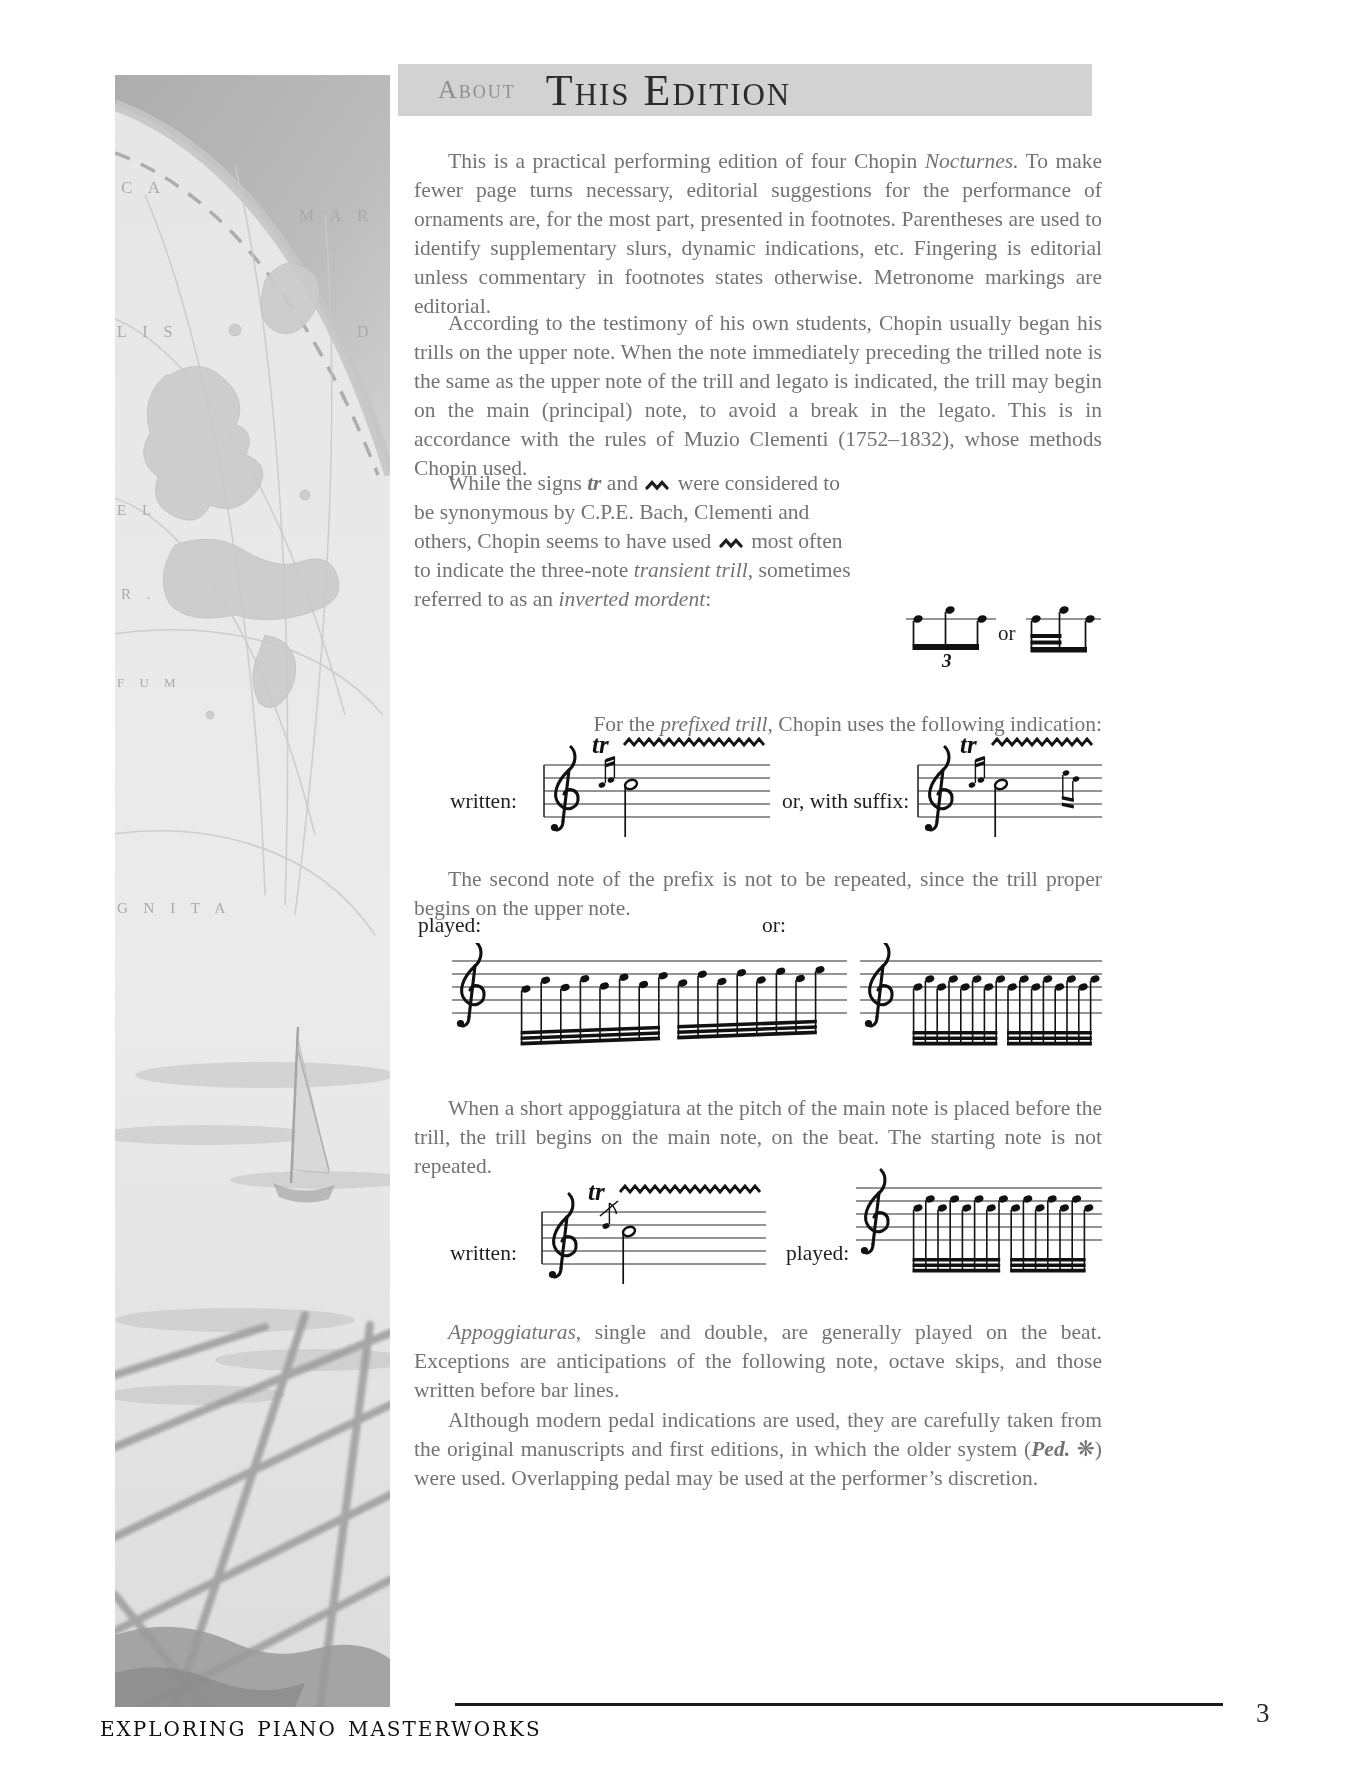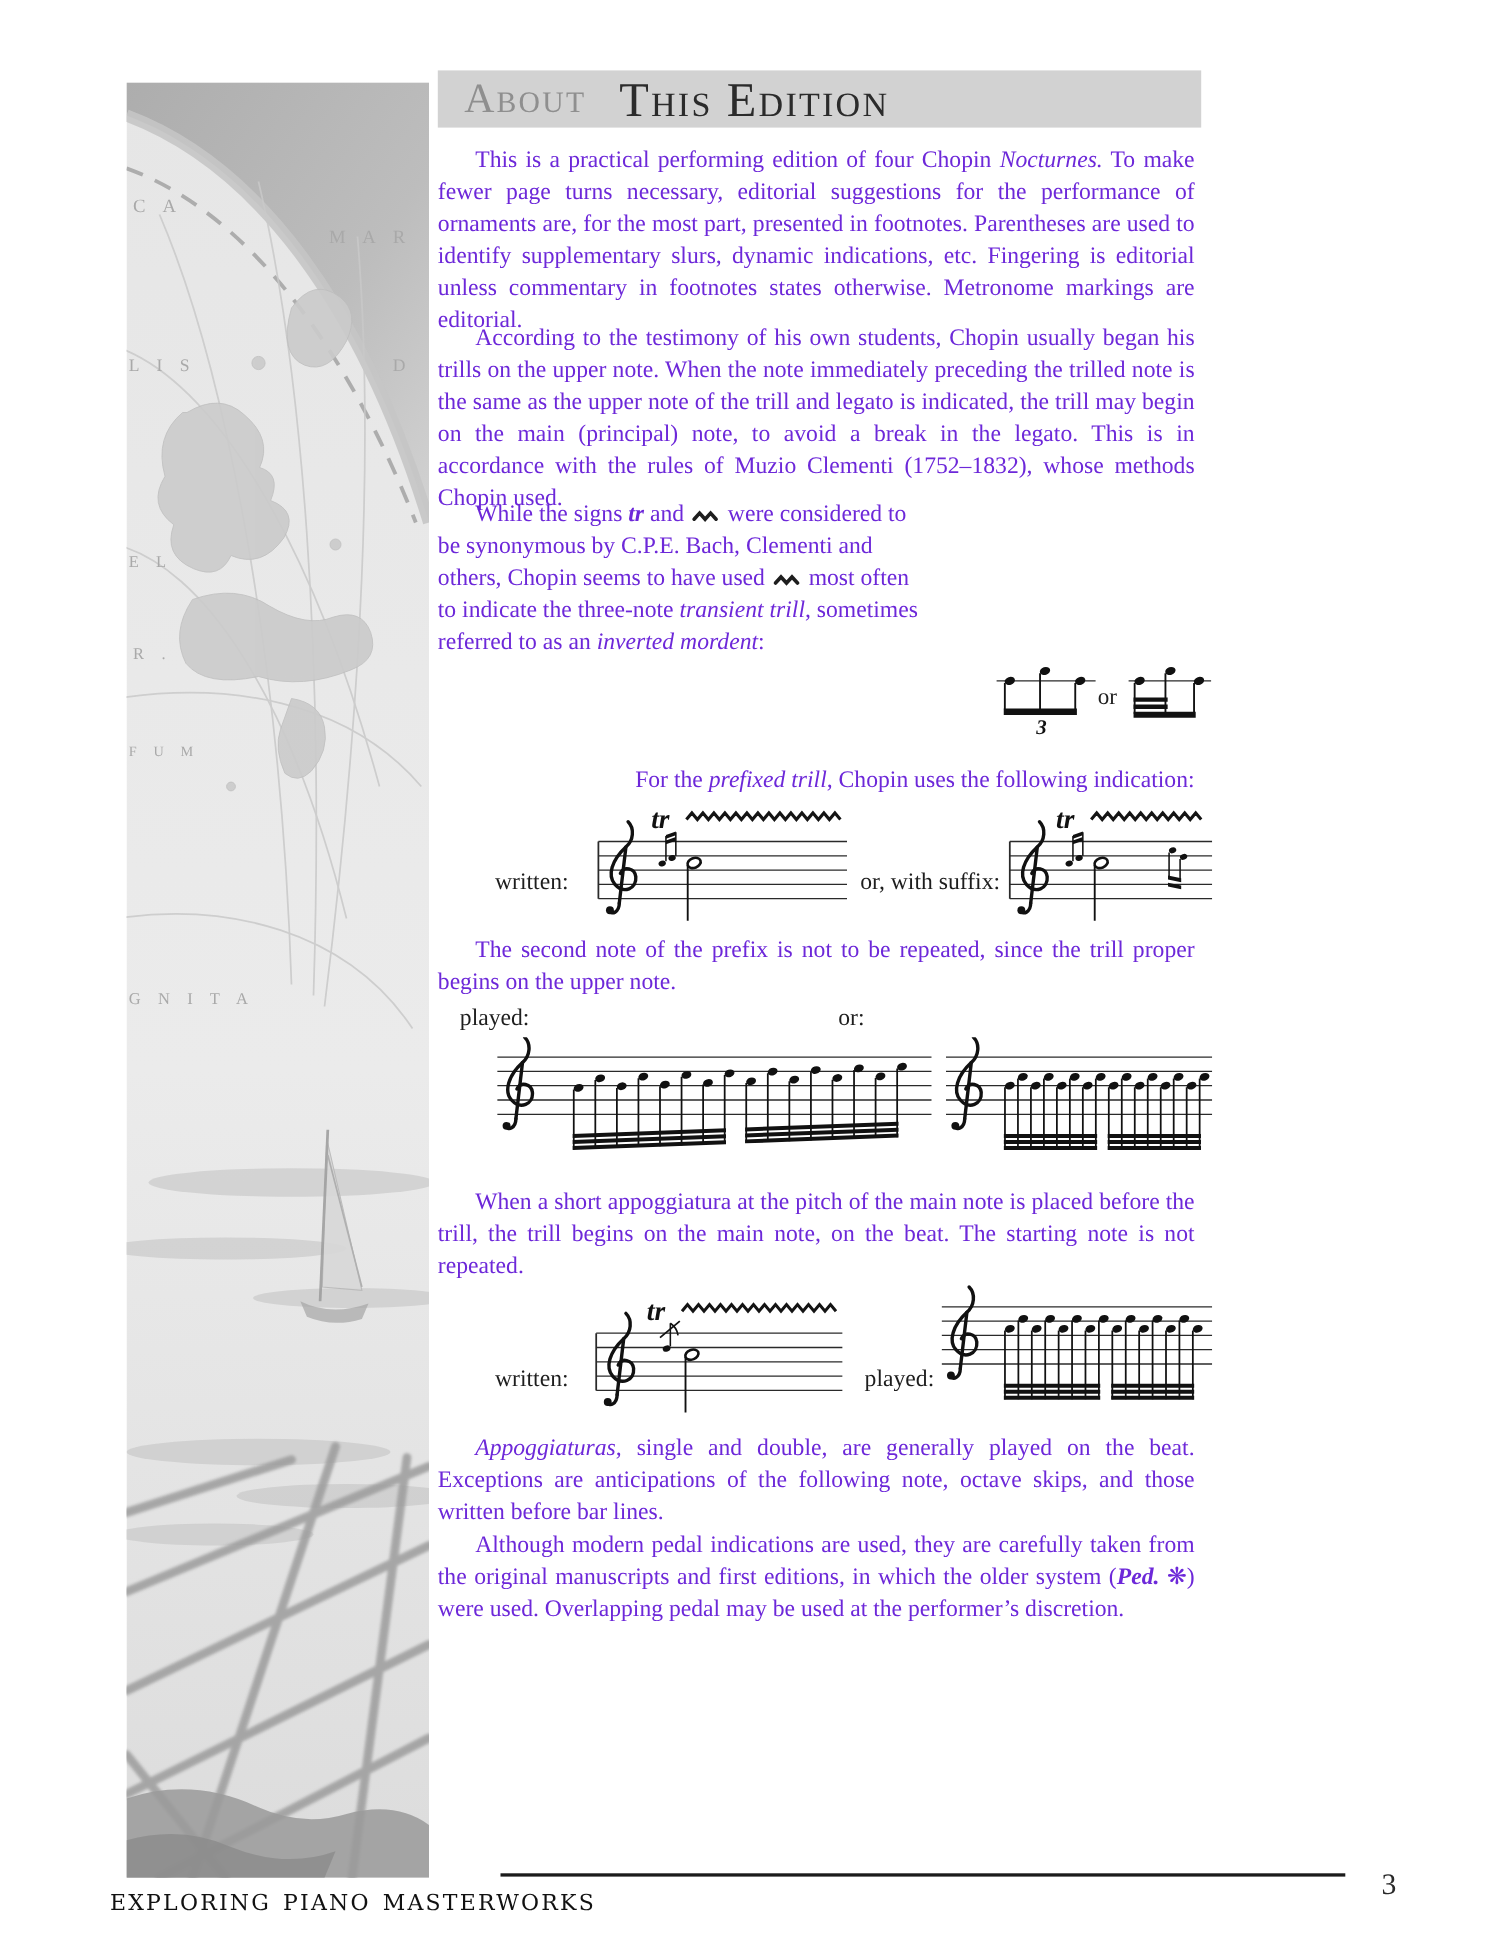--- a/index.html
+++ b/index.html
@@ -1,24 +1,24 @@
 <!DOCTYPE html>
 <html><head>
 <meta charset="utf-8">
 <style>
   html,body{margin:0;padding:0;background:#ffffff;}
   .page{position:relative;width:1350px;height:1782px;background:#ffffff;overflow:hidden;
         font-family:"Liberation Serif","DejaVu Serif","DejaVu Sans",serif;color:#1e1e1e;}
   .sidebar{position:absolute;left:115px;top:75px;}
   .header-bar{position:absolute;left:398px;top:64px;width:694px;height:52px;background:#d2d2d2;
               display:flex;align-items:center;padding-left:24px;box-sizing:border-box;}
-  .t1{font-variant:small-caps;font-size:38px;letter-spacing:2px;color:#8f8f8f;}
+  .t1{font-variant:small-caps;font-size:26px;letter-spacing:2px;color:#8f8f8f;margin-left:16px;}
   .t2{font-variant:small-caps;font-size:44px;letter-spacing:2px;color:#2b2b2b;margin-left:30px;}
-  .para{position:absolute;left:398px;width:688px;margin:0;font-size:21.5px;line-height:29px;
-        text-align:justify;text-indent:34px;color:#6d28d9;}
+  .para{position:absolute;left:398px;width:688px;margin:16px;font-size:21.5px;line-height:29px;
+        text-align:justify;text-indent:34px;color:#737373;}
   .para.narrow{width:442px;text-align:left;}
   .para.oneline{text-align:right;}
   .mlabel{position:absolute;font-size:21.5px;color:#1e1e1e;}
   .staff{position:absolute;}
   .stline{stroke:#2a2a2a;stroke-width:1.2;}
   .zigline{stroke:#141414;stroke-width:2.8;fill:none;stroke-linejoin:miter;}
   .trtext{font-family:"Liberation Serif",serif;font-style:italic;font-weight:bold;font-size:25px;fill:#111;}
   .numtext{font-family:"Liberation Serif",serif;font-style:italic;font-weight:bold;font-size:19px;fill:#111;}
   .ortext{font-family:"Liberation Serif",serif;font-size:21px;fill:#1e1e1e;}
   .maptxt{font-family:"Liberation Serif",serif;fill:#a9a9a9;letter-spacing:6px;}

